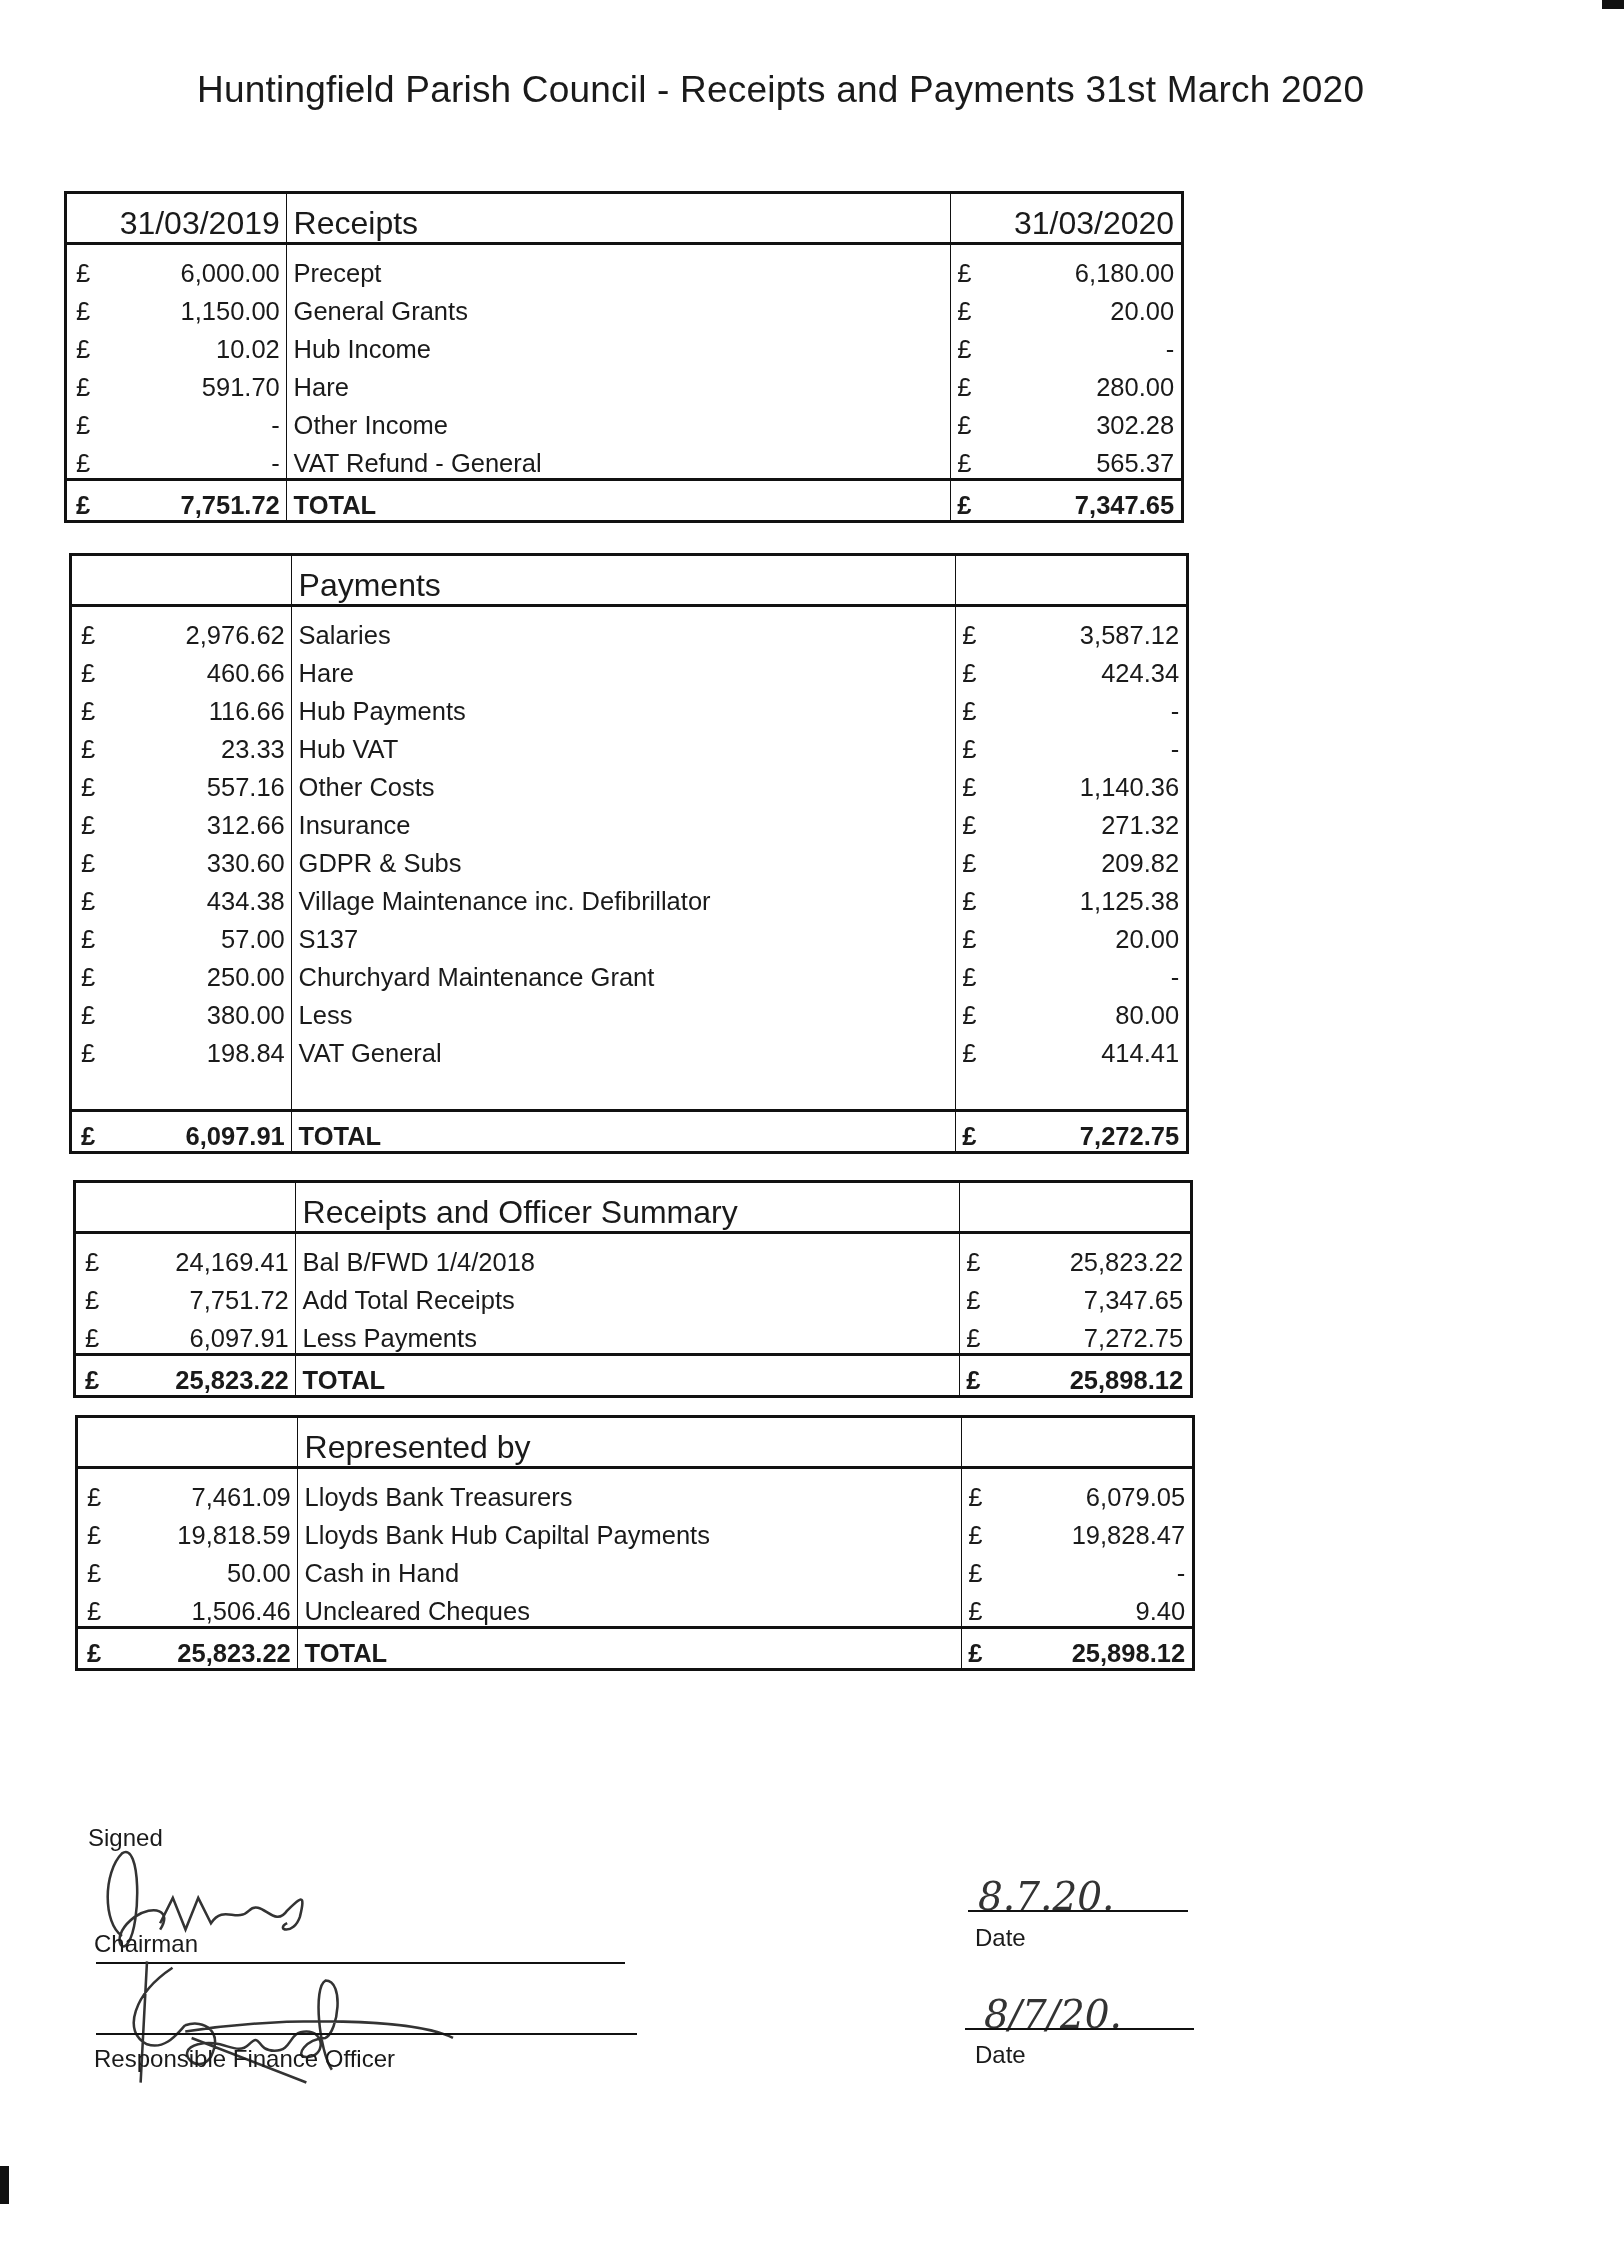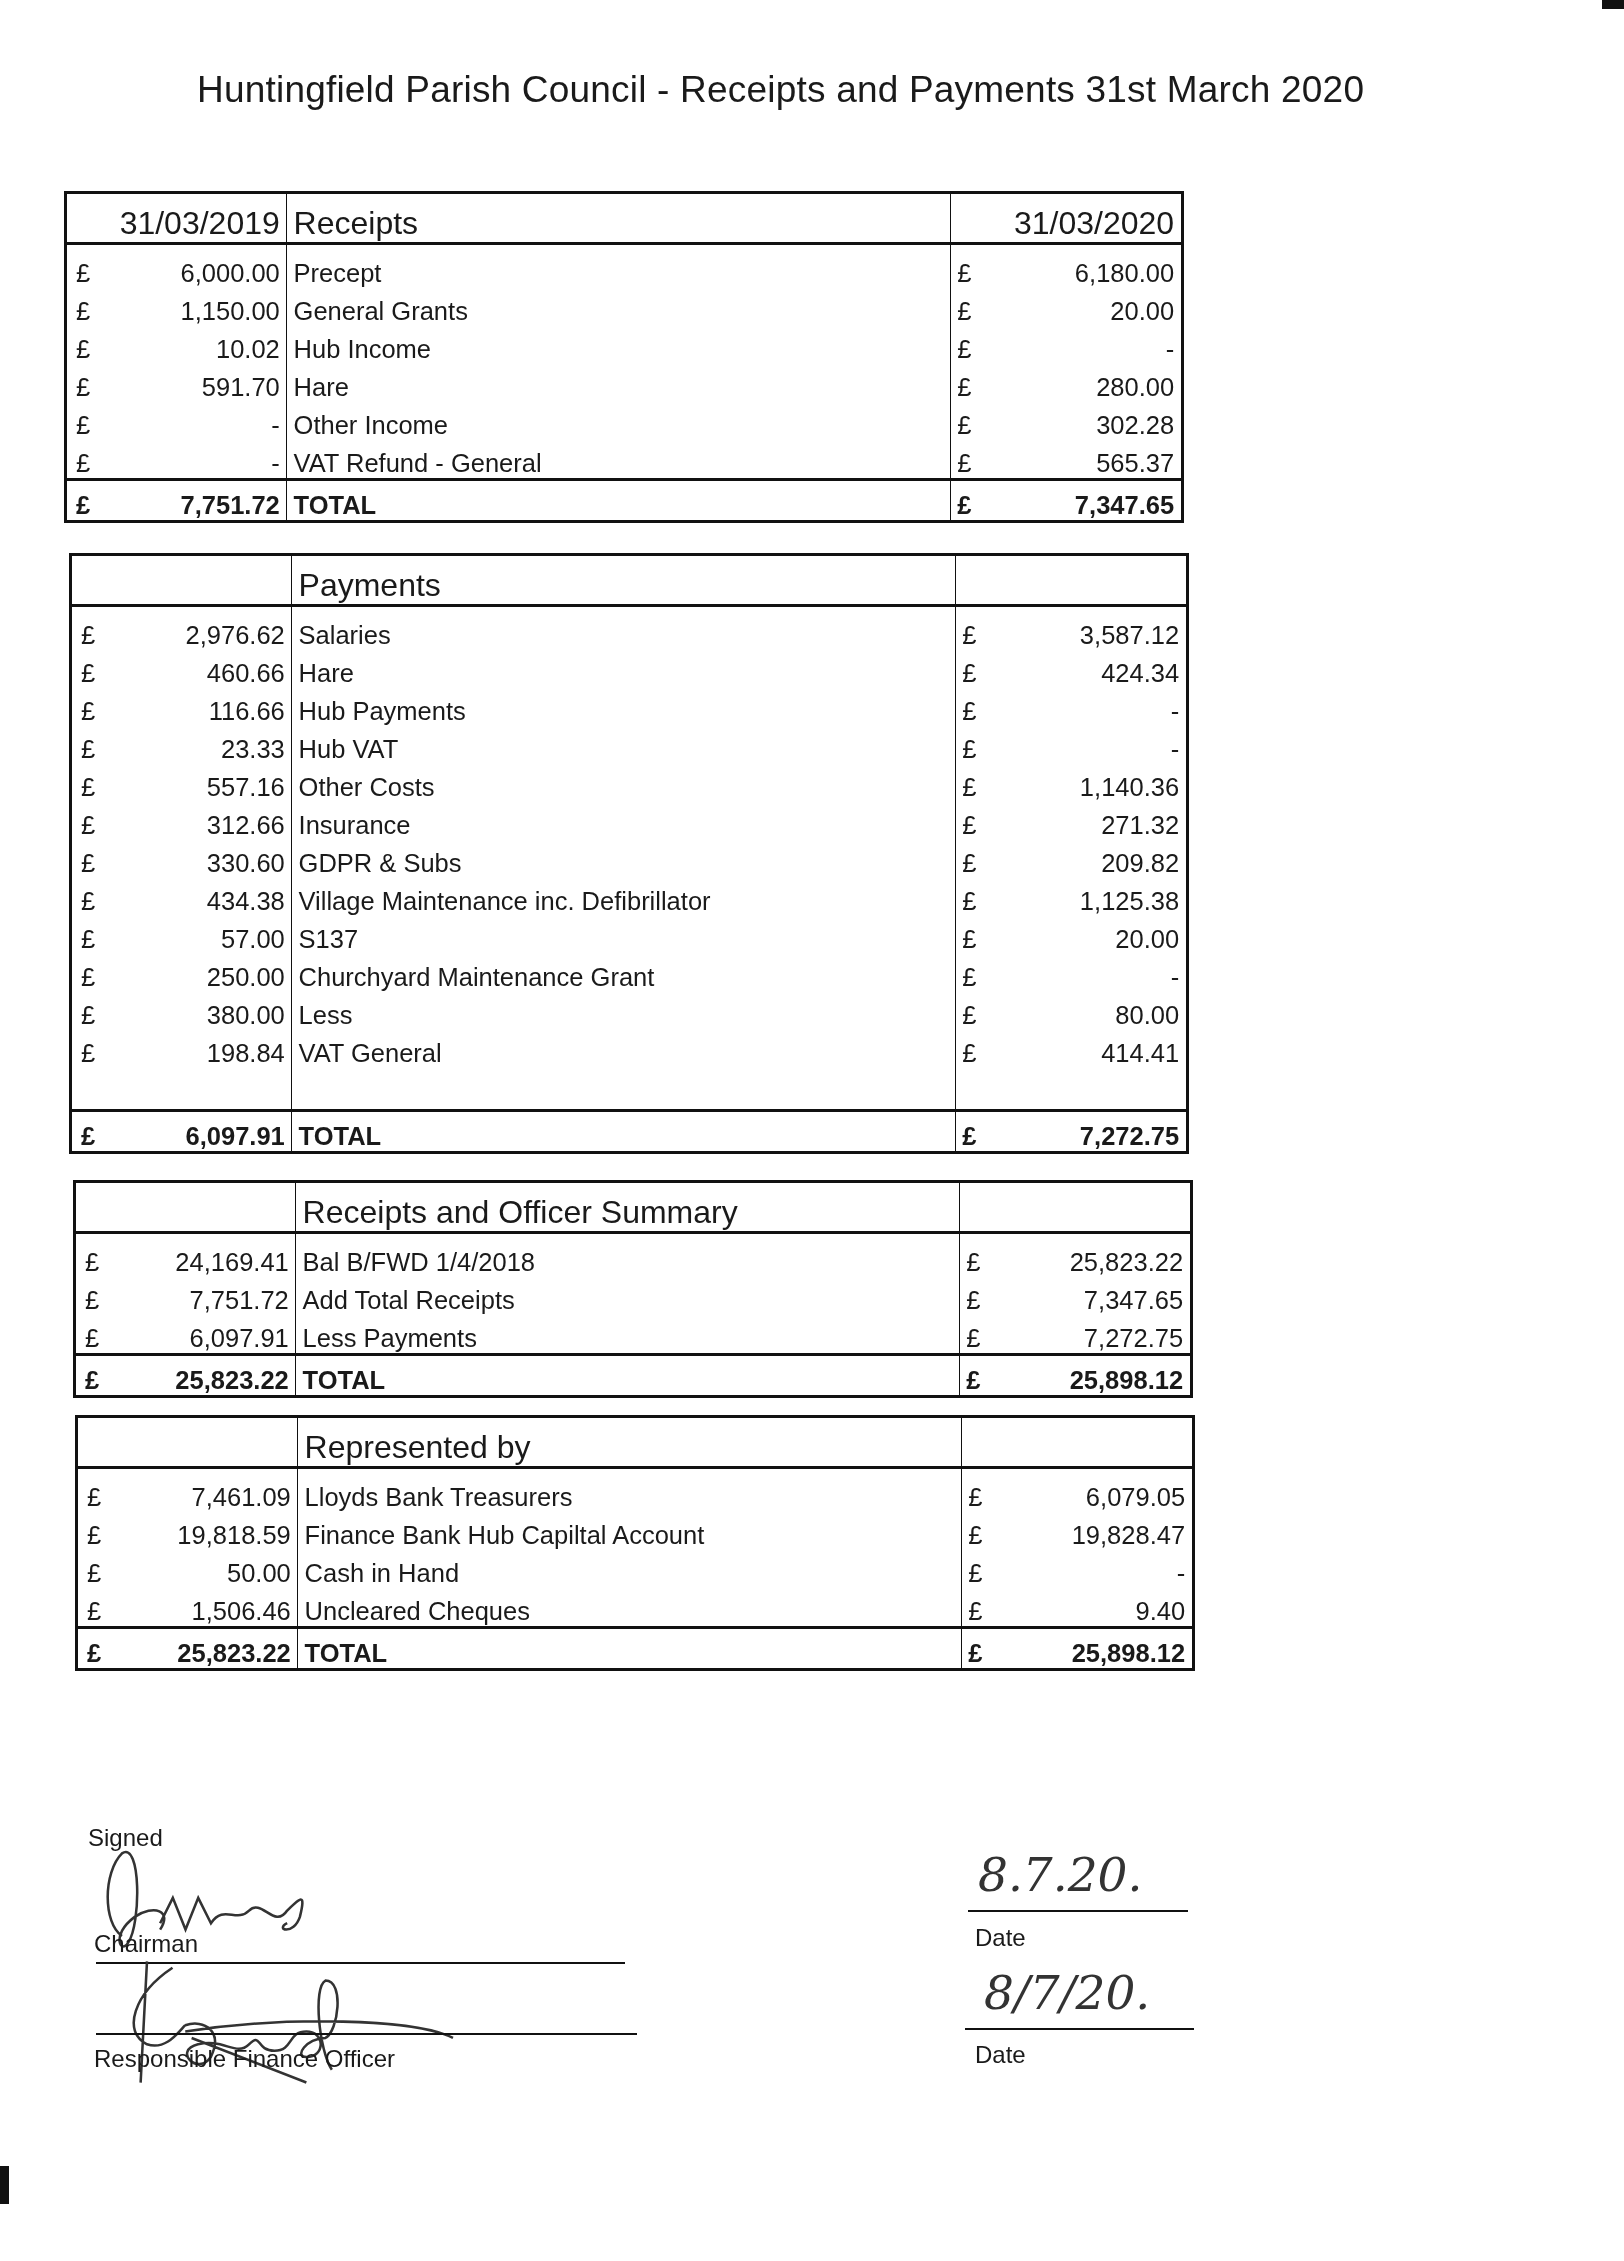--- a/index.html
+++ b/index.html
@@ -25,21 +25,21 @@
   tr.head td { border-bottom: 3.2px solid #111; height: 48px; font-size: 32px; }
   tr.total td { border-top: 3.2px solid #111; font-weight: bold; height: 39px; }
   tr.first td { padding-top: 5.1px; }
   tr.spacer td { height: 41px; }
   .statement {
     position: absolute; left: 94px; top: 1693px; font-size: 25.5px; line-height: 39px; width: 1147px;
   }
   .sig-label { position: absolute; font-size: 24px; }
   .sig-line { position: absolute; height: 1.9px; background: #111; }
   .sig-svg { position: absolute; }
-  .date-hand { position: absolute; font-family: "DejaVu Serif", serif; font-style: italic; font-size: 47px; color: #333; }
+  .date-hand { position: absolute; font-family: "DejaVu Serif", serif; font-style: italic; font-size: 39px; color: #333; margin-top: 27px; }
 </style>
 </head>
 <body>
 
 <div class="corner-mark"></div>
 <div class="edge-mark"></div>
 
 <div class="title">Huntingfield Parish Council - Receipts and Payments 31st March 2020</div>
 
 <table class="fin" style="left:64px; top:191px;">
@@ -265,21 +265,21 @@
       <tr class="first">
         <td class="c-cur">£</td>
         <td class="c-amt">7,461.09</td>
         <td class="c-lab">Lloyds Bank Treasurers</td>
         <td class="c-cur2">£</td>
         <td class="c-amt2">6,079.05</td>
       </tr>
       <tr class="">
         <td class="c-cur">£</td>
         <td class="c-amt">19,818.59</td>
-        <td class="c-lab">Finance Bank Hub Capiltal Account</td>
+        <td class="c-lab">Lloyds Bank Hub Capiltal Payments</td>
         <td class="c-cur2">£</td>
         <td class="c-amt2">19,828.47</td>
       </tr>
       <tr class="">
         <td class="c-cur">£</td>
         <td class="c-amt">50.00</td>
         <td class="c-lab">Cash in Hand</td>
         <td class="c-cur2">£</td>
         <td class="c-amt2">-</td>
       </tr>

